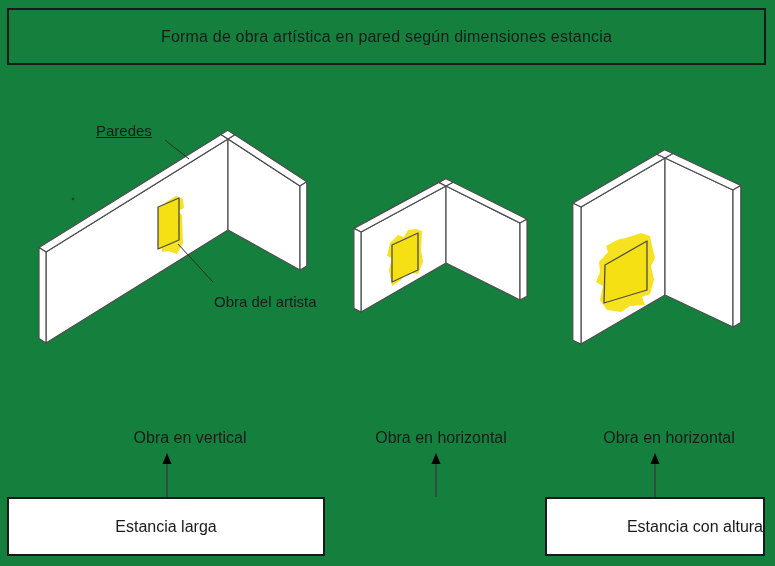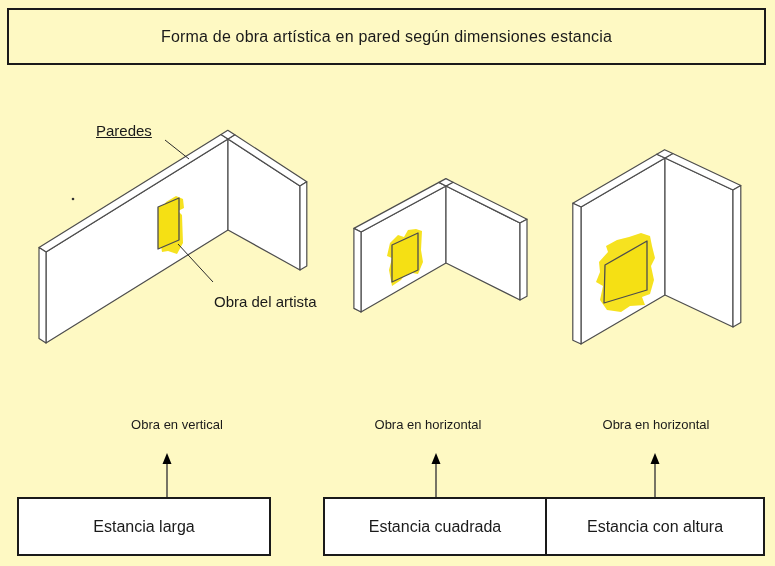--- a/index.html
+++ b/index.html
@@ -4,21 +4,21 @@
 <style>
   :root{
     --artwork:#F5E014;
     --wall-line:#4d4d4d;
     --text:#1a1a1a;
     --border:#1a1a1a;
     --arrow:#3d3d3d;
   }
   html,body{margin:0;padding:0;background:#fff;}
   body{font-family:"Liberation Sans","DejaVu Sans",sans-serif;color:var(--text);}
-  .stage{position:relative;width:775px;height:566px;background:#fef9c3;overflow:hidden;}
+  .stage{position:relative;width:775px;height:566px;background:#15803d;overflow:hidden;}
 
   .title-box{
     position:absolute;left:7px;top:8px;width:759px;height:57px;
     border:2px solid var(--border);box-sizing:border-box;
     display:flex;align-items:center;justify-content:center;
     font-size:16px;letter-spacing:.2px;
   }
 
   .svg-layer{position:absolute;left:0;top:0;width:775px;height:566px;}
 
@@ -27,32 +27,32 @@
   .frame{fill:var(--artwork);stroke:var(--wall-line);stroke-width:1.3;stroke-linejoin:round;}
   .ptr{stroke:#2b2b2b;stroke-width:1;}
   .arrow-line{stroke:var(--arrow);stroke-width:1.4;}
   .arrow-head{fill:#000;}
   .dot{fill:#333;}
 
   .ann{position:absolute;font-size:15px;white-space:nowrap;}
   .ann-paredes{left:96px;top:122px;text-decoration:underline;}
   .ann-obra{left:166px;top:293px;margin-left:48px;}
 
-  .orient-label{position:absolute;top:417px;transform:translateX(-50%);font-size:13px;white-space:nowrap;}
+  .orient-label{position:absolute;top:429px;transform:translateX(-50%);font-size:16px;white-space:nowrap;margin-left:13px;}
   .ol-0{left:177px;} .ol-1{left:428px;} .ol-2{left:656px;}
 
   .room-box{
     position:absolute;top:497px;height:59px;border:2px solid var(--border);
     box-sizing:border-box;background:#fff;
     display:flex;align-items:center;justify-content:center;
     font-size:16px;white-space:nowrap;
   }
-  .rb-0{left:17px;width:254px;}
+  .rb-0{left:7px;width:318px;}
   .rb-1{left:323px;width:224px;}
-  .rb-2{left:545px;width:220px;}
+  .rb-2{left:545px;width:220px;justify-content:flex-end;}
 </style>
 </head>
 <body>
 
 <div class="stage">
 
   <div class="title-box">
     <span>Forma de obra artística en pared según dimensiones estancia</span>
   </div>
 
@@ -116,20 +116,17 @@
   <div class="ann ann-paredes">Paredes</div>
   <div class="ann ann-obra">Obra del artista</div>
 
   <div class="orient-label ol-0">Obra en vertical</div>
   <div class="orient-label ol-1">Obra en horizontal</div>
   <div class="orient-label ol-2">Obra en horizontal</div>
 
   <div class="room-box rb-0">
     <span>Estancia larga</span>
   </div>
-  <div class="room-box rb-1">
-    <span>Estancia cuadrada</span>
-  </div>
   <div class="room-box rb-2">
     <span>Estancia con altura</span>
   </div>
 
 </div>
 
 </body></html>

